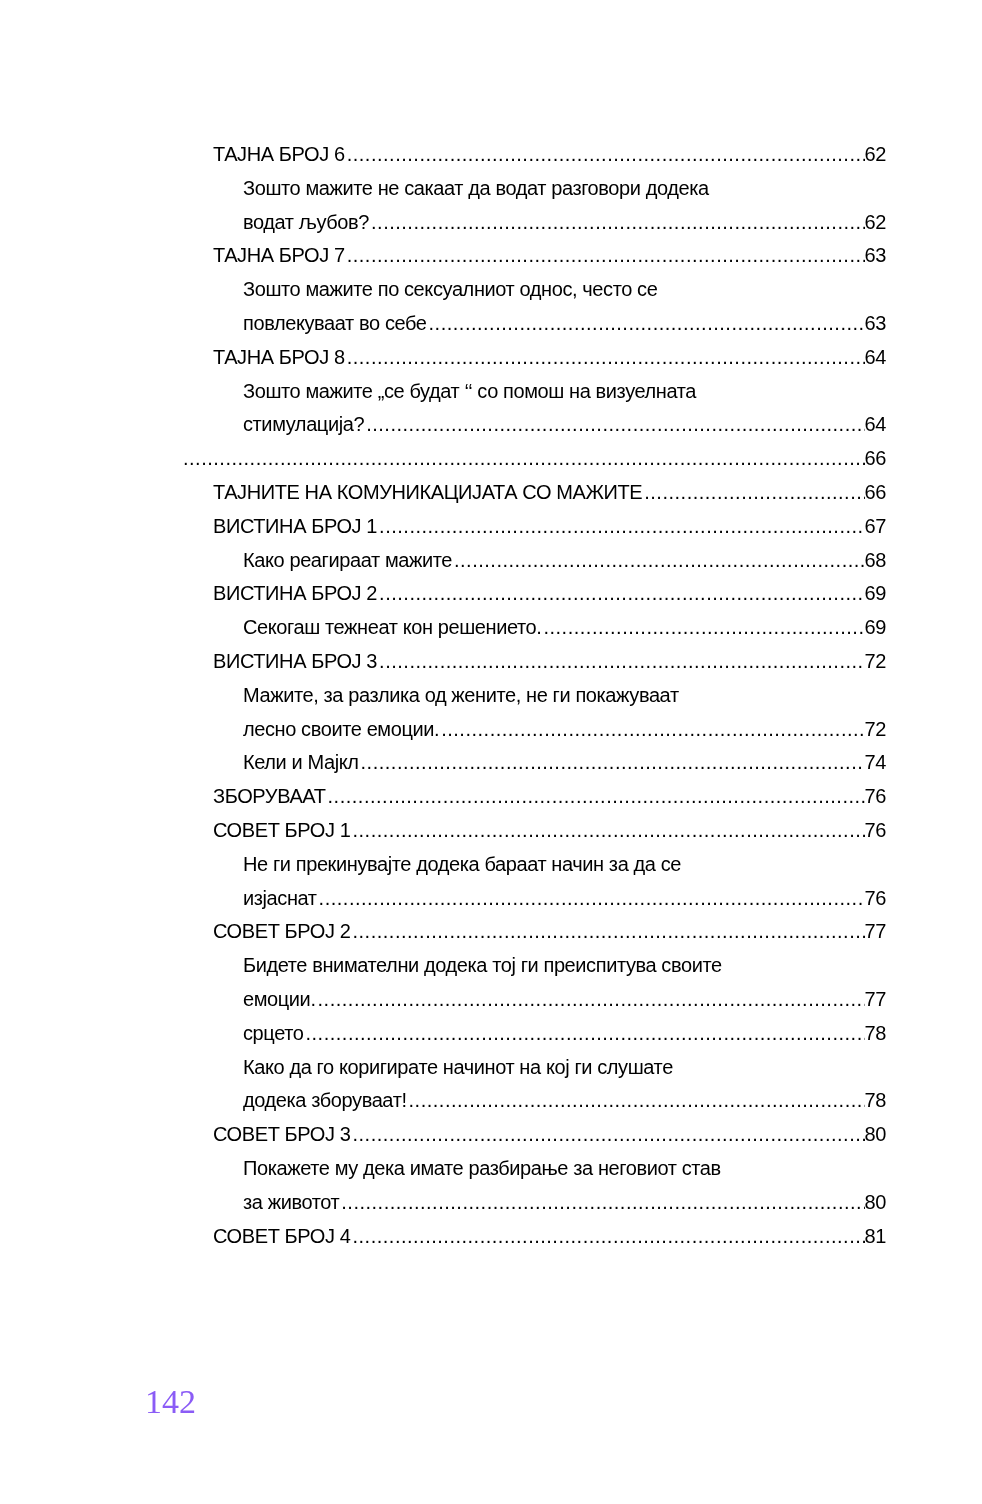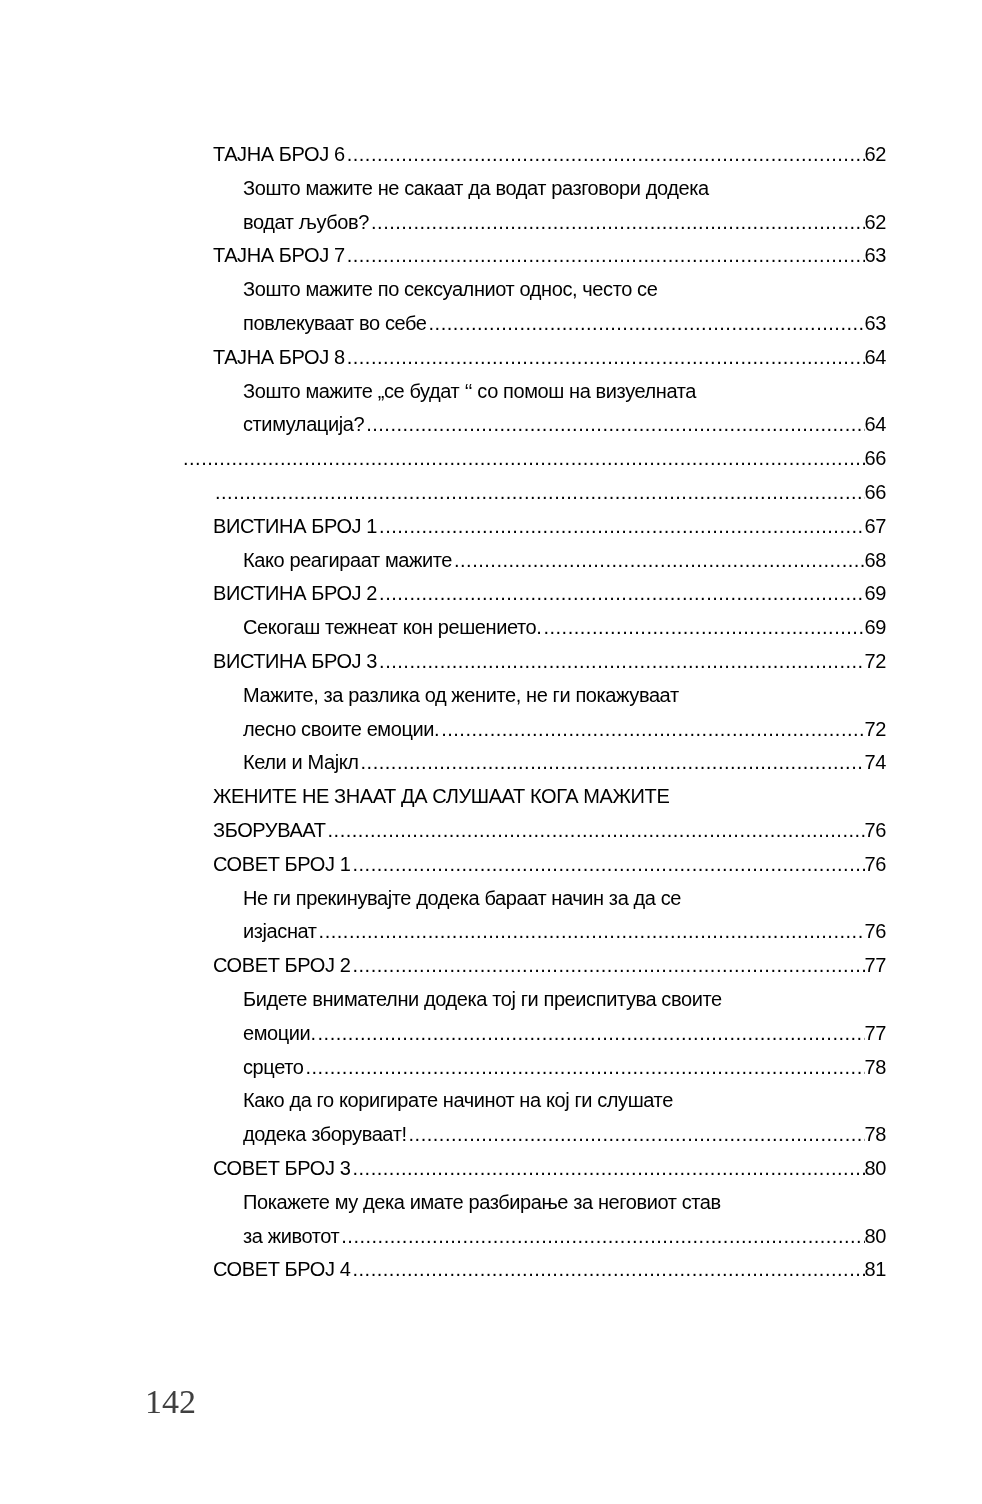--- a/index.html
+++ b/index.html
@@ -52,21 +52,21 @@
     flex: 0 0 auto;
     text-align: center;
   }
   .footer-page-number {
     position: absolute;
     left: 145px;
     top: 1383px;
     font-family: "Liberation Serif", serif;
     font-size: 34px;
     letter-spacing: 0;
-    color: #404040;
+    color: #8b5cf6;
   }
 </style>
 </head>
 <body>
 
 <div class="page">
   <div class="toc" id="toc">
       <div class="toc-entry level-1">
         <div class="toc-row">
           <span class="toc-entry-text">ТАЈНА БРОЈ 6</span>
@@ -119,20 +119,21 @@
         </div>
       </div>
       <div class="toc-entry level-0">
         <div class="toc-row">
           <span class="dot-leader">................................................................................................................................................................</span>
           <span class="toc-page-number">66</span>
         </div>
       </div>
       <div class="toc-entry level-1">
         <div class="toc-row">
+          <span class="toc-entry-text">ТАЈНИТЕ НА КОМУНИКАЦИЈАТА СО МАЖИТЕ</span>
           <span class="dot-leader">................................................................................................................................................................</span>
           <span class="toc-page-number">66</span>
         </div>
       </div>
       <div class="toc-entry level-1">
         <div class="toc-row">
           <span class="toc-entry-text">ВИСТИНА БРОЈ 1</span>
           <span class="dot-leader">................................................................................................................................................................</span>
           <span class="toc-page-number">67</span>
         </div>
@@ -176,23 +177,20 @@
         </div>
       </div>
       <div class="toc-entry level-2">
         <div class="toc-row">
           <span class="toc-entry-text">Кели и Мајкл</span>
           <span class="dot-leader">................................................................................................................................................................</span>
           <span class="toc-page-number">74</span>
         </div>
       </div>
       <div class="toc-entry level-1">
-        <div class="toc-row">
-          <span class="toc-entry-text">ЖЕНИТЕ НЕ ЗНААТ ДА СЛУШААТ КОГА МАЖИТЕ</span>
-        </div>
         <div class="toc-row">
           <span class="toc-entry-text">ЗБОРУВААТ</span>
           <span class="dot-leader">................................................................................................................................................................</span>
           <span class="toc-page-number">76</span>
         </div>
       </div>
       <div class="toc-entry level-1">
         <div class="toc-row">
           <span class="toc-entry-text">СОВЕТ БРОЈ 1</span>
           <span class="dot-leader">................................................................................................................................................................</span>

